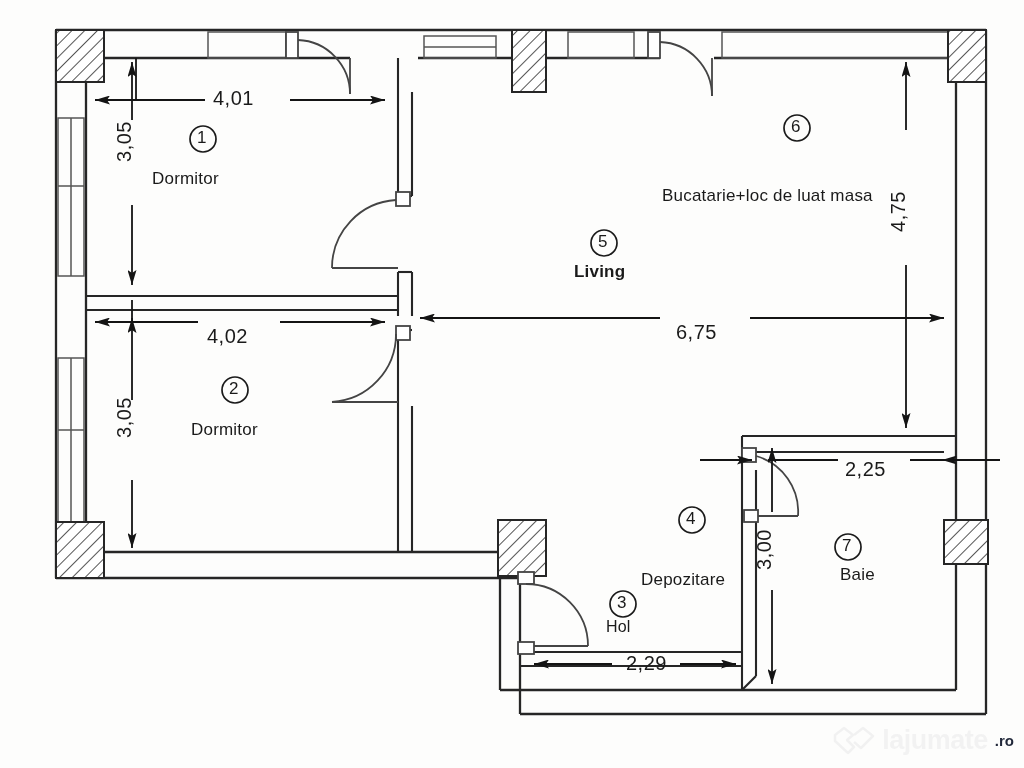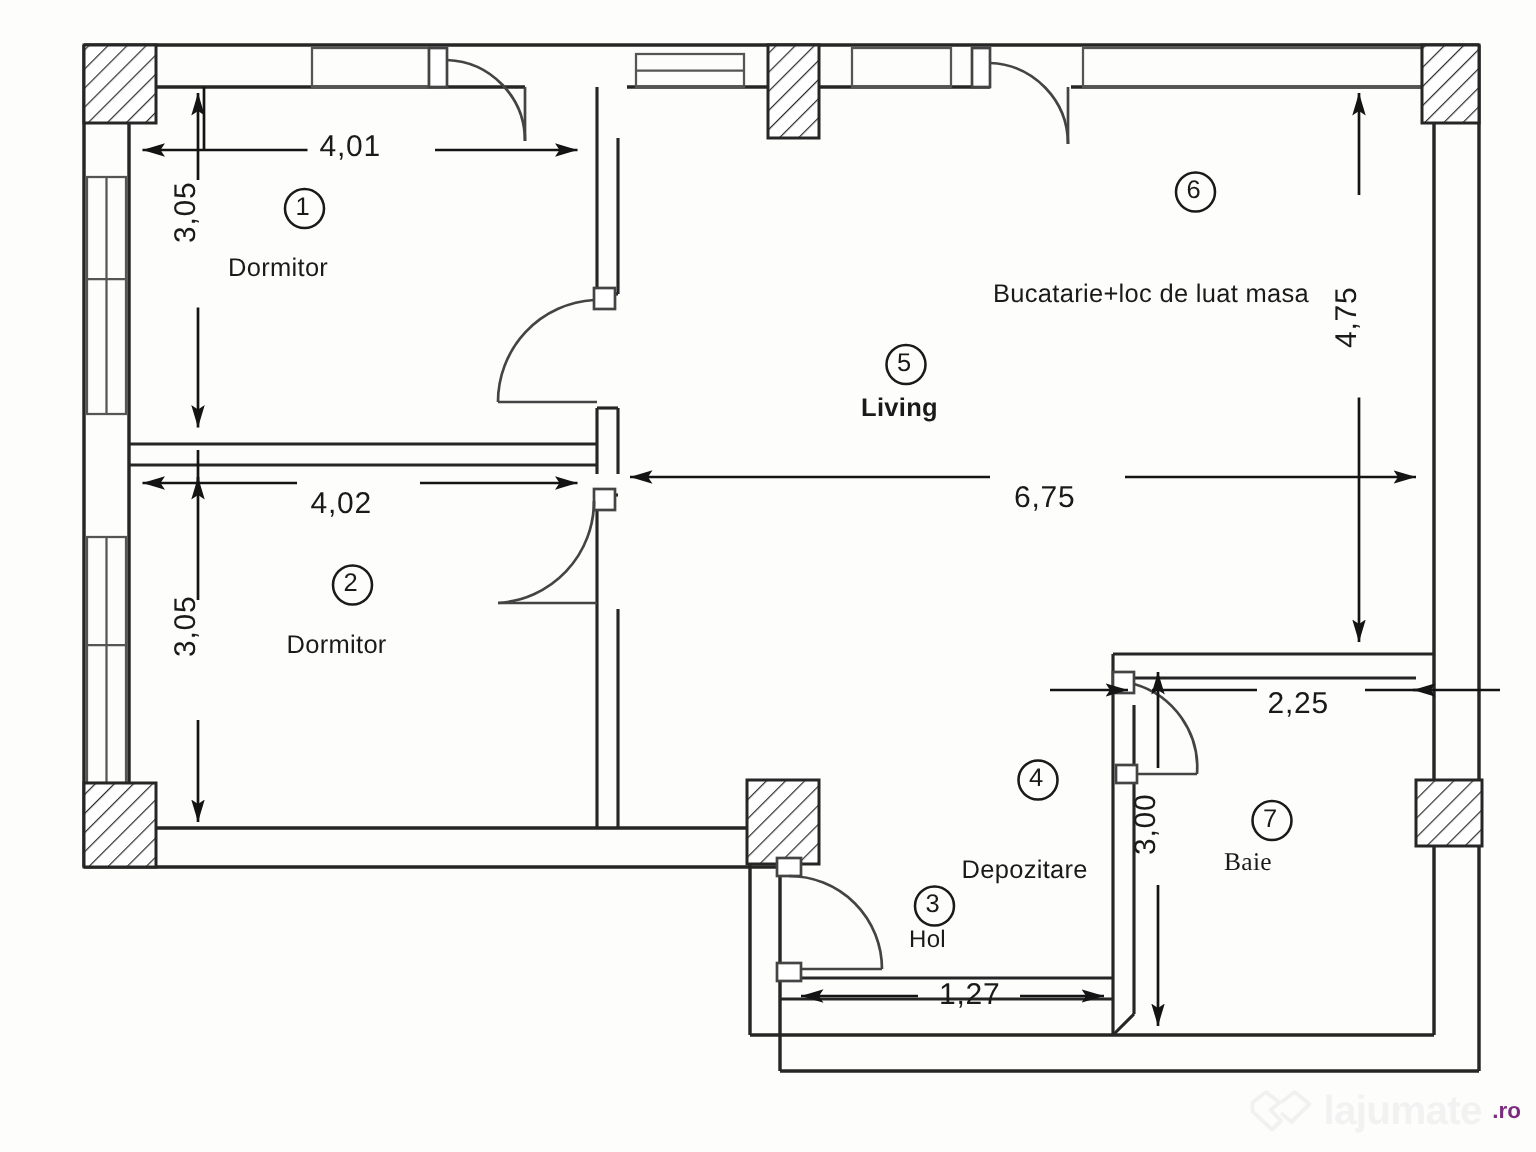--- a/index.html
+++ b/index.html
@@ -8,21 +8,21 @@
   #plan-root{position:relative;width:1024px;height:768px;background:#fdfdfc;}
   svg#floorplan{position:absolute;left:0;top:0;width:1024px;height:768px;}
   .lbl{position:absolute;color:#1a1a1a;white-space:nowrap;}
   .room-name{font-size:17px;letter-spacing:.2px;}
   .room-name.small{font-size:16px;}
   .dim-txt{font-size:20px;letter-spacing:.5px;}
   .dim-txt.vert{transform-origin:center center;}
   .wm{position:absolute;right:10px;bottom:12px;display:flex;align-items:center;
       gap:7px;opacity:.92;}
   .wm-text{font-size:27px;font-weight:bold;color:#f2f2f2;letter-spacing:-.5px;}
-  .wm-ro{font-size:15px;font-weight:bold;color:#701a75;}
+  .wm-ro{font-size:15px;font-weight:bold;color:#0f172a;}
 </style>
 </head>
 <body>
 
 <div id="plan-root">
 
   <svg id="floorplan" viewBox="0 0 1024 768">
     <defs>
       <pattern id="hatch45" width="9" height="9" patternUnits="userSpaceOnUse" patternTransform="rotate(45)">
         <rect width="9" height="9" fill="#ffffff"></rect>
@@ -233,39 +233,39 @@
   <div class="lbl" style="left:598px;top:232px;font-size:17px;">5</div>
   <div class="lbl" style="left:791px;top:117px;font-size:17px;">6</div>
   <div class="lbl" style="left:842px;top:536px;font-size:17px;">7</div>
 
   <div class="lbl room-name" style="left:152px;top:169px;">Dormitor</div>
   <div class="lbl room-name" style="left:191px;top:420px;">Dormitor</div>
   <div class="lbl room-name small" style="left:606px;top:618px;">Hol</div>
   <div class="lbl room-name" style="left:641px;top:570px;">Depozitare</div>
   <div class="lbl room-name" style="left:574px;top:262px;font-weight:bold;">Living</div>
   <div class="lbl room-name" style="left:662px;top:146px;margin-top:40px;">Bucatarie+loc de luat masa</div>
-  <div class="lbl room-name" style="left:816px;top:565px;font-family:Liberation Serif, serif;">Baie</div>
+  <div class="lbl room-name" style="left:840px;top:565px;">Baie</div>
 
   <div class="lbl dim-txt" style="left:213px;top:87px;">4,01</div>
 
   <div class="lbl dim-txt vert" style="left:104px;top:130px;transform:rotate(-90deg);">3,05</div>
 
   <div class="lbl dim-txt" style="left:207px;top:309px;margin-top:16px;">4,02</div>
 
   <div class="lbl dim-txt vert" style="left:104px;top:406px;transform:rotate(-90deg);">3,05</div>
 
   <div class="lbl dim-txt" style="left:676px;top:321px;">6,75</div>
 
   <div class="lbl dim-txt vert" style="left:878px;top:200px;transform:rotate(-90deg);">4,75</div>
 
   <div class="lbl dim-txt" style="left:845px;top:458px;">2,25</div>
 
   <div class="lbl dim-txt vert" style="left:744px;top:538px;transform:rotate(-90deg);">3,00</div>
 
-  <div class="lbl dim-txt" style="left:626px;top:652px;">1,27</div>
+  <div class="lbl dim-txt" style="left:626px;top:652px;">2,29</div>
 
   <div class="wm">
     <svg width="42" height="30" viewBox="0 0 42 30">
       <path d="M2,9 L11,2 L20,9 L14,14 L21,21 L15,27 L2,15 Z" fill="none" stroke="#f1f1f1" stroke-width="2.6" stroke-linejoin="round"></path>
       <path d="M21,9 L30,2 L40,10 L28,22 L21,16" fill="none" stroke="#f1f1f1" stroke-width="2.6" stroke-linejoin="round"></path>
     </svg>
     <span class="wm-text">lajumate</span>
     <span class="wm-ro">.ro</span>
   </div>
 

